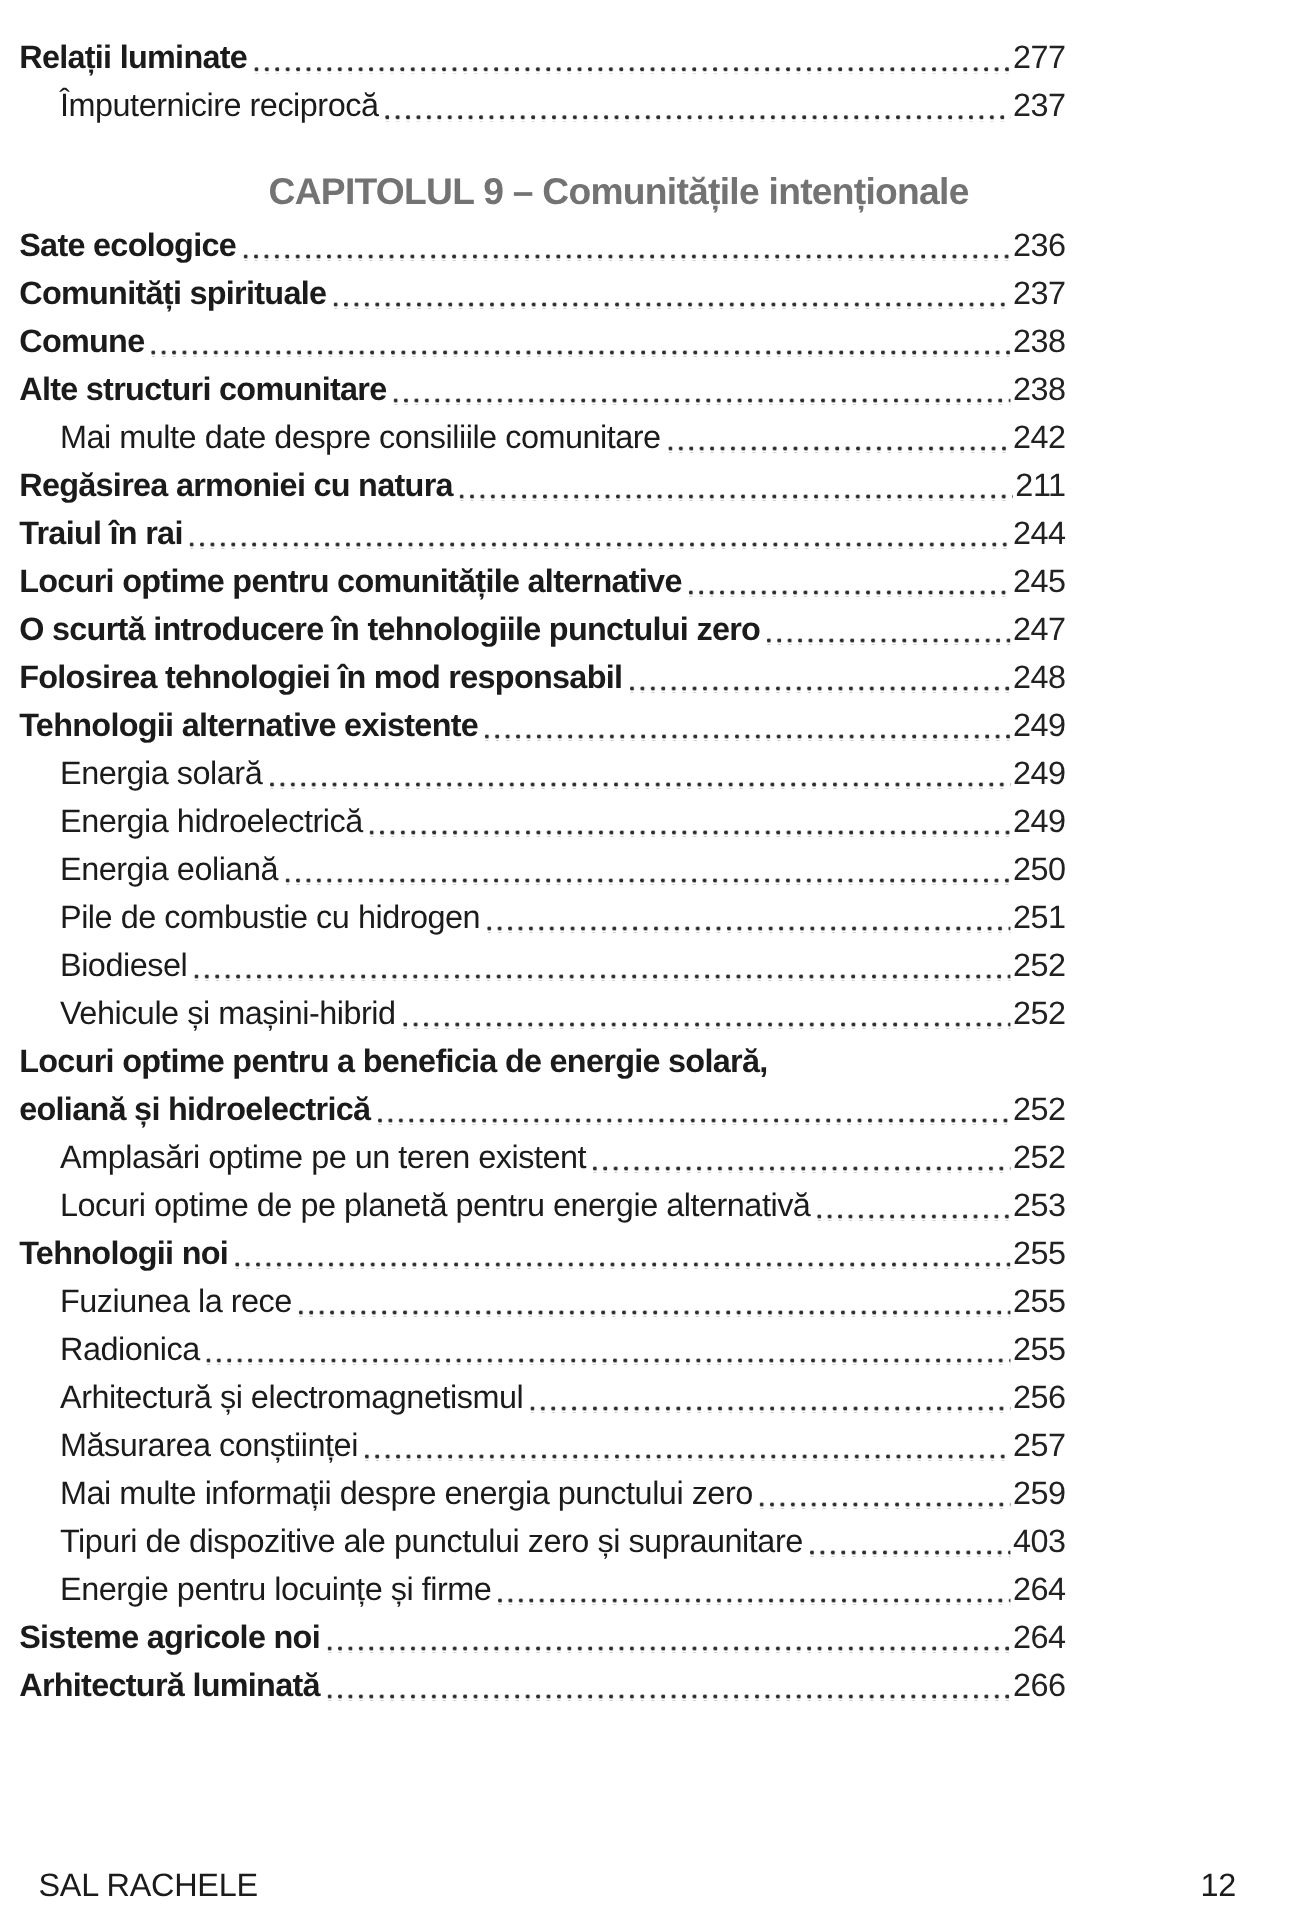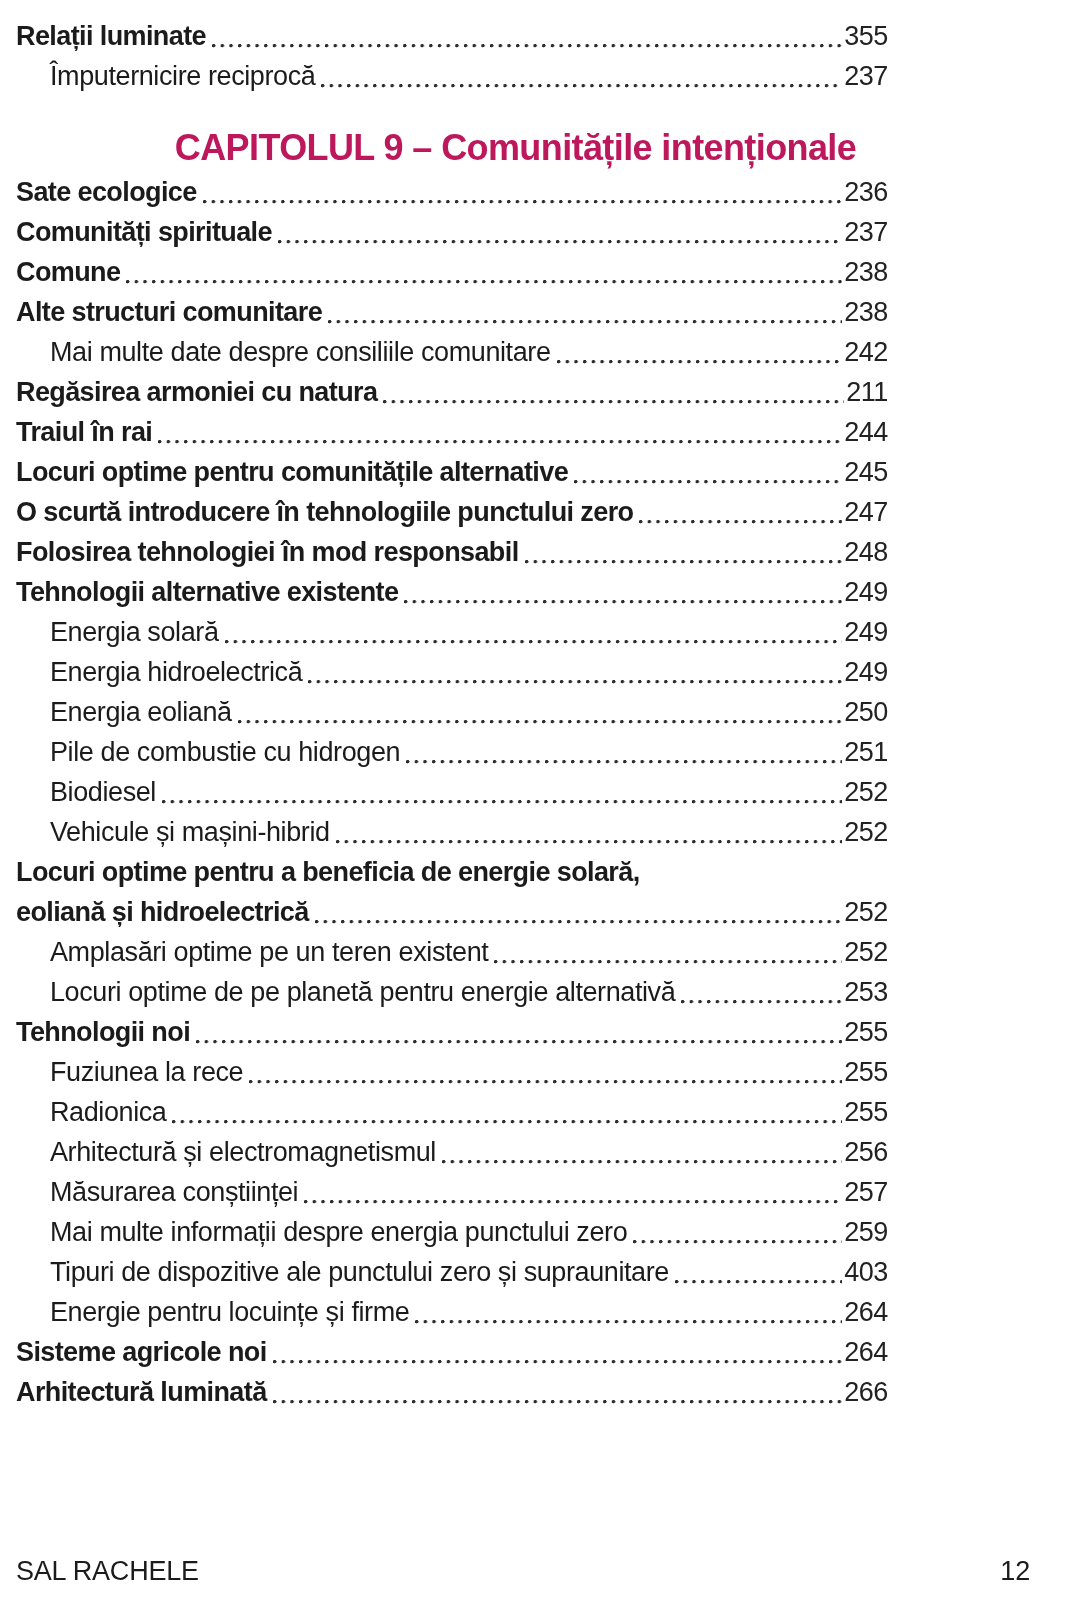--- a/index.html
+++ b/index.html
@@ -12,21 +12,21 @@
     width: 1085px;
     height: 1600px;
     overflow: hidden;
     color: #1b1b1b;
     font-family: "Liberation Sans", sans-serif;
     -webkit-font-smoothing: antialiased;
   }
   .toc {
     position: absolute;
     left: 16px;
-    top: 16px;
+    top: 28px;
     width: 999px; 
   }
   .row {
     display: flex;
     align-items: baseline;
     height: 40px;
     padding-right: 127px; 
     font-size: 27px;
     line-height: 40px;
     letter-spacing: -0.4px;
@@ -51,46 +51,46 @@
     background-image: radial-gradient(circle at 1.7px 1.7px, #2c2c2c 1.55px, rgba(0,0,0,0) 1.95px);
     background-size: 8.7px 5px;
     background-repeat: repeat-x;
   }
   .row.textline {  }
   .chapter {
     height: 48px;
     line-height: 48px;
     margin-top: 28px;
     text-align: center;
-    font-size: 36px;
+    font-size: 31px;
     font-weight: 700;
     letter-spacing: -0.6px;
-    color: #be185d;
+    color: #737373;
   }
   .footer {
     position: absolute;
-    left: 16px;
+    left: 32px;
     right: 55px;
     top: 1556px;
     display: flex;
     justify-content: space-between;
     align-items: flex-end;
     font-size: 27px;
     letter-spacing: -0.2px;
     color: #1b1b1b;
   }
 </style>
 </head>
 <body>
 
 <main class="toc">
     <div class="row bold">
       <span class="label">Relații luminate</span>
       <span class="leader"></span>
-      <span class="pg">355</span>
+      <span class="pg">277</span>
     </div>
     <div class="row indent">
       <span class="label">Împuternicire reciprocă</span>
       <span class="leader"></span>
       <span class="pg">237</span>
     </div>
     <div class="chapter">CAPITOLUL 9 – Comunitățile intenționale</div>
     <div class="row bold">
       <span class="label">Sate ecologice</span>
       <span class="leader"></span>

